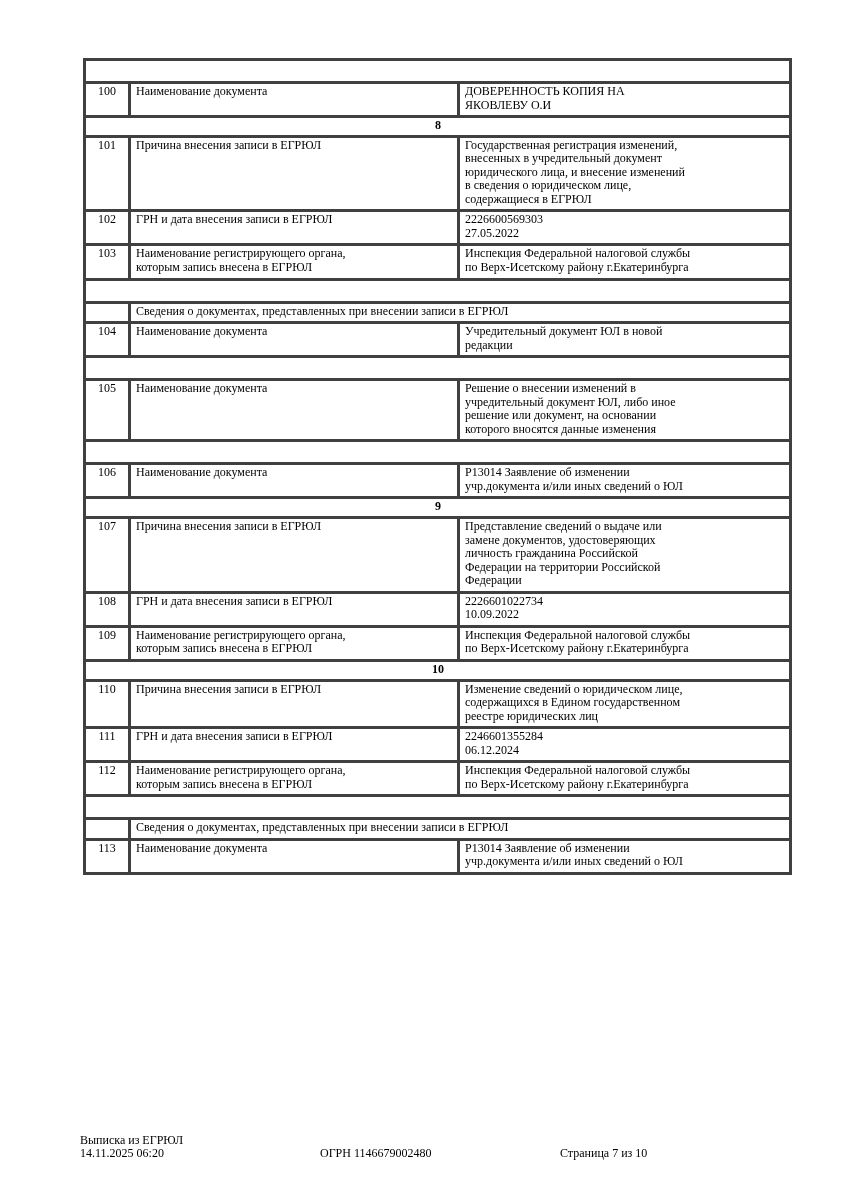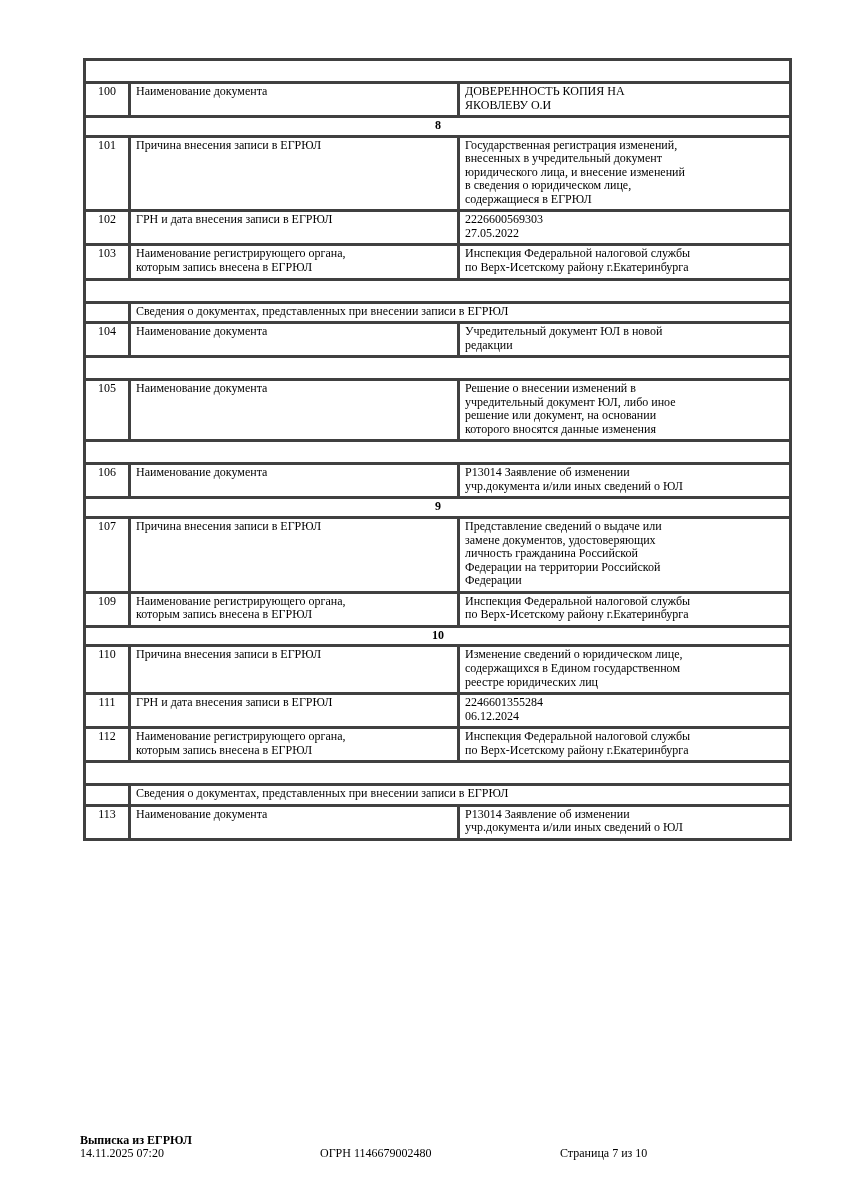--- a/index.html
+++ b/index.html
@@ -56,21 +56,21 @@
     position: absolute;
     left: 80px;
     top: 1134px;
     width: 720px;
     display: flex;
     align-items: flex-end;
     font-size: 12px;
     line-height: 1.05;
   }
   .f-left  { flex: 1; text-align: left; }
-  .f-doc   { font-weight: 700; }
+  .f-doc   { font-weight: 400; }
   .f-center{ flex: 1; }
   .f-right { flex: 1; text-align: left; }
 </style>
 </head>
 <body>
 
 <div class="page">
 
   <table class="doc-table">
     <colgroup>
@@ -166,20 +166,26 @@
   <tr class="r-record">
     <td class="num">107</td>
     <td class="label">Причина внесения записи в ЕГРЮЛ</td>
     <td class="value">Представление сведений о выдаче или
 замене документов, удостоверяющих
 личность гражданина Российской
 Федерации на территории Российской
 Федерации</td>
   </tr>
 
+  <tr class="r-record">
+    <td class="num">108</td>
+    <td class="label">ГРН и дата внесения записи в ЕГРЮЛ</td>
+    <td class="value">2226601022734
+10.09.2022</td>
+  </tr>
 
   <tr class="r-record">
     <td class="num">109</td>
     <td class="label">Наименование регистрирующего органа,
 которым запись внесена в ЕГРЮЛ</td>
     <td class="value">Инспекция Федеральной налоговой службы
 по Верх-Исетскому району г.Екатеринбурга</td>
   </tr>
 
   <tr class="r-section">
@@ -223,19 +229,19 @@
     <td class="label">Наименование документа</td>
     <td class="value">Р13014 Заявление об изменении
 учр.документа и/или иных сведений о ЮЛ</td>
   </tr>
 </tbody>
   </table>
 
   <div class="footer">
     <div class="f-left">
       <div class="f-doc">Выписка из ЕГРЮЛ</div>
-      <div class="f-dt">14.11.2025 07:20</div>
+      <div class="f-dt">14.11.2025 06:20</div>
     </div>
     <div class="f-center">ОГРН 1146679002480</div>
     <div class="f-right">Страница 7 из 10</div>
   </div>
 
 </div>
 
 </body></html>

